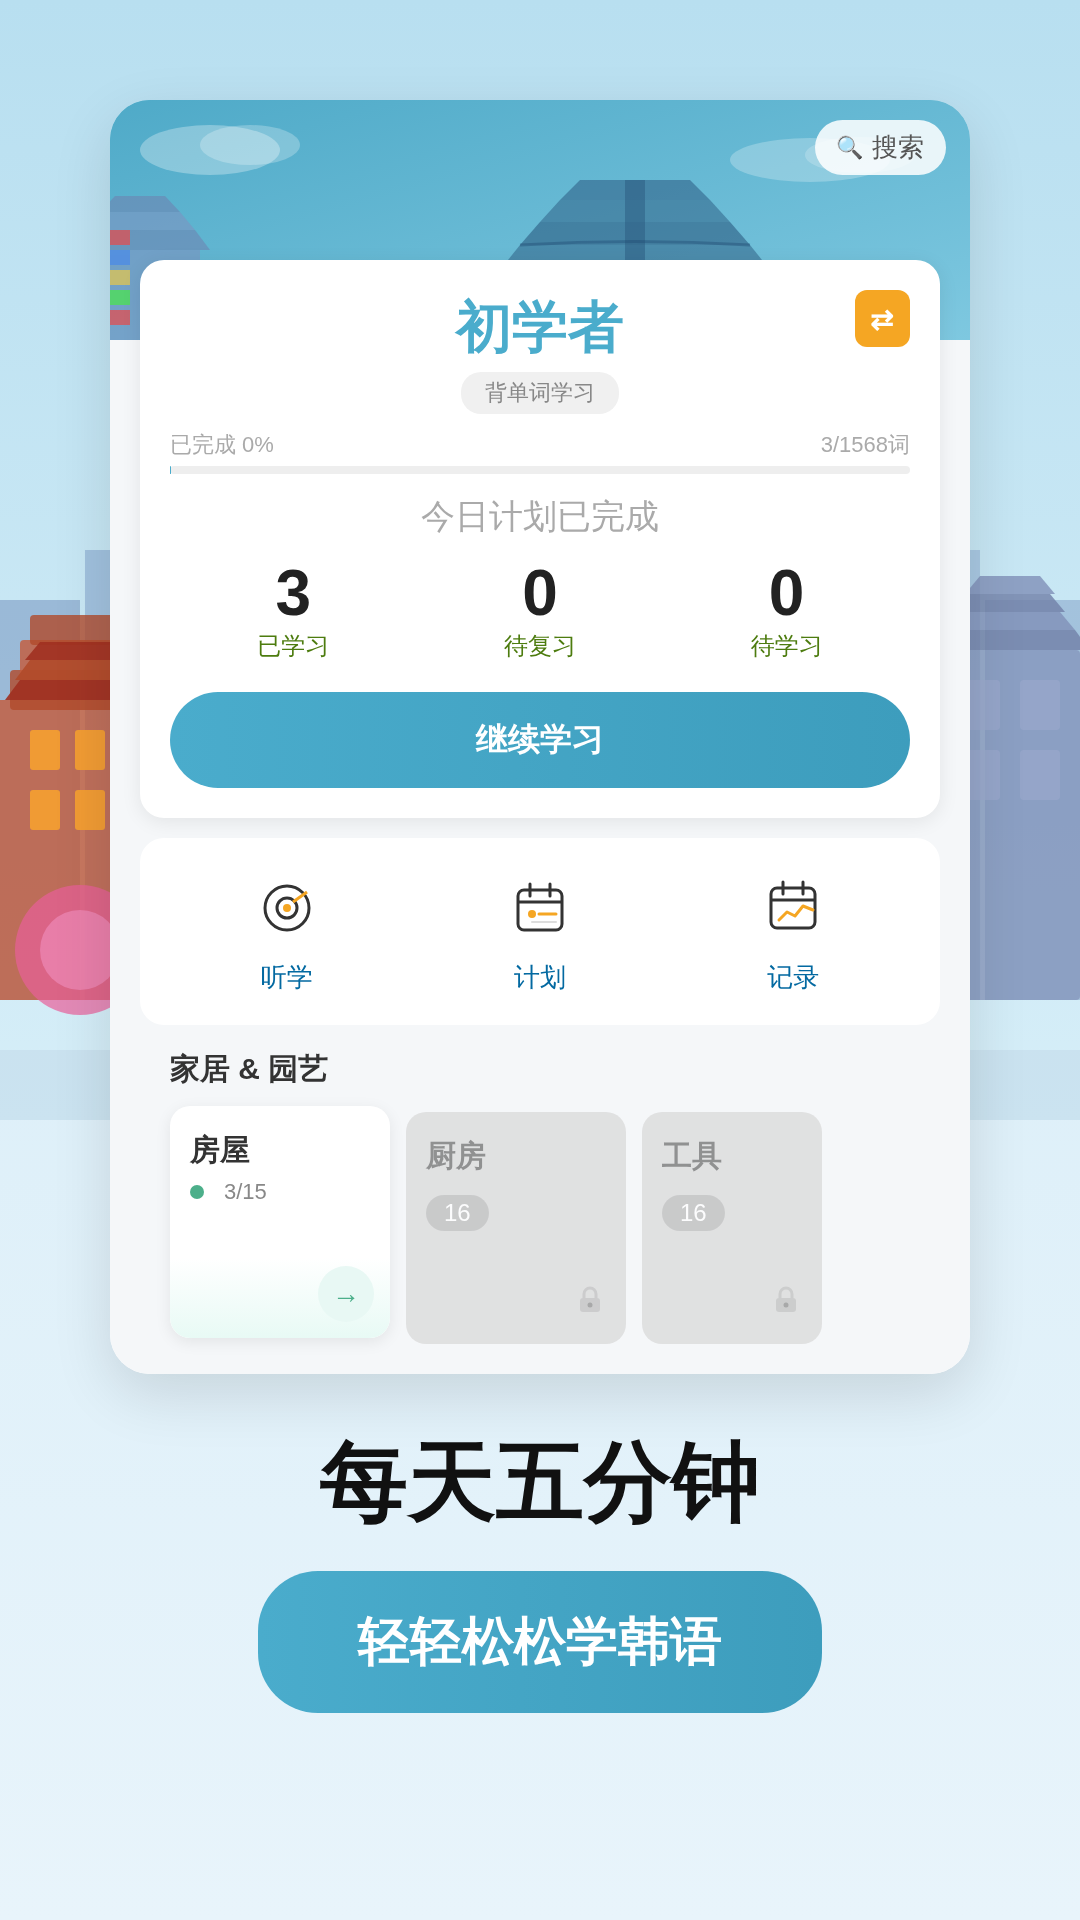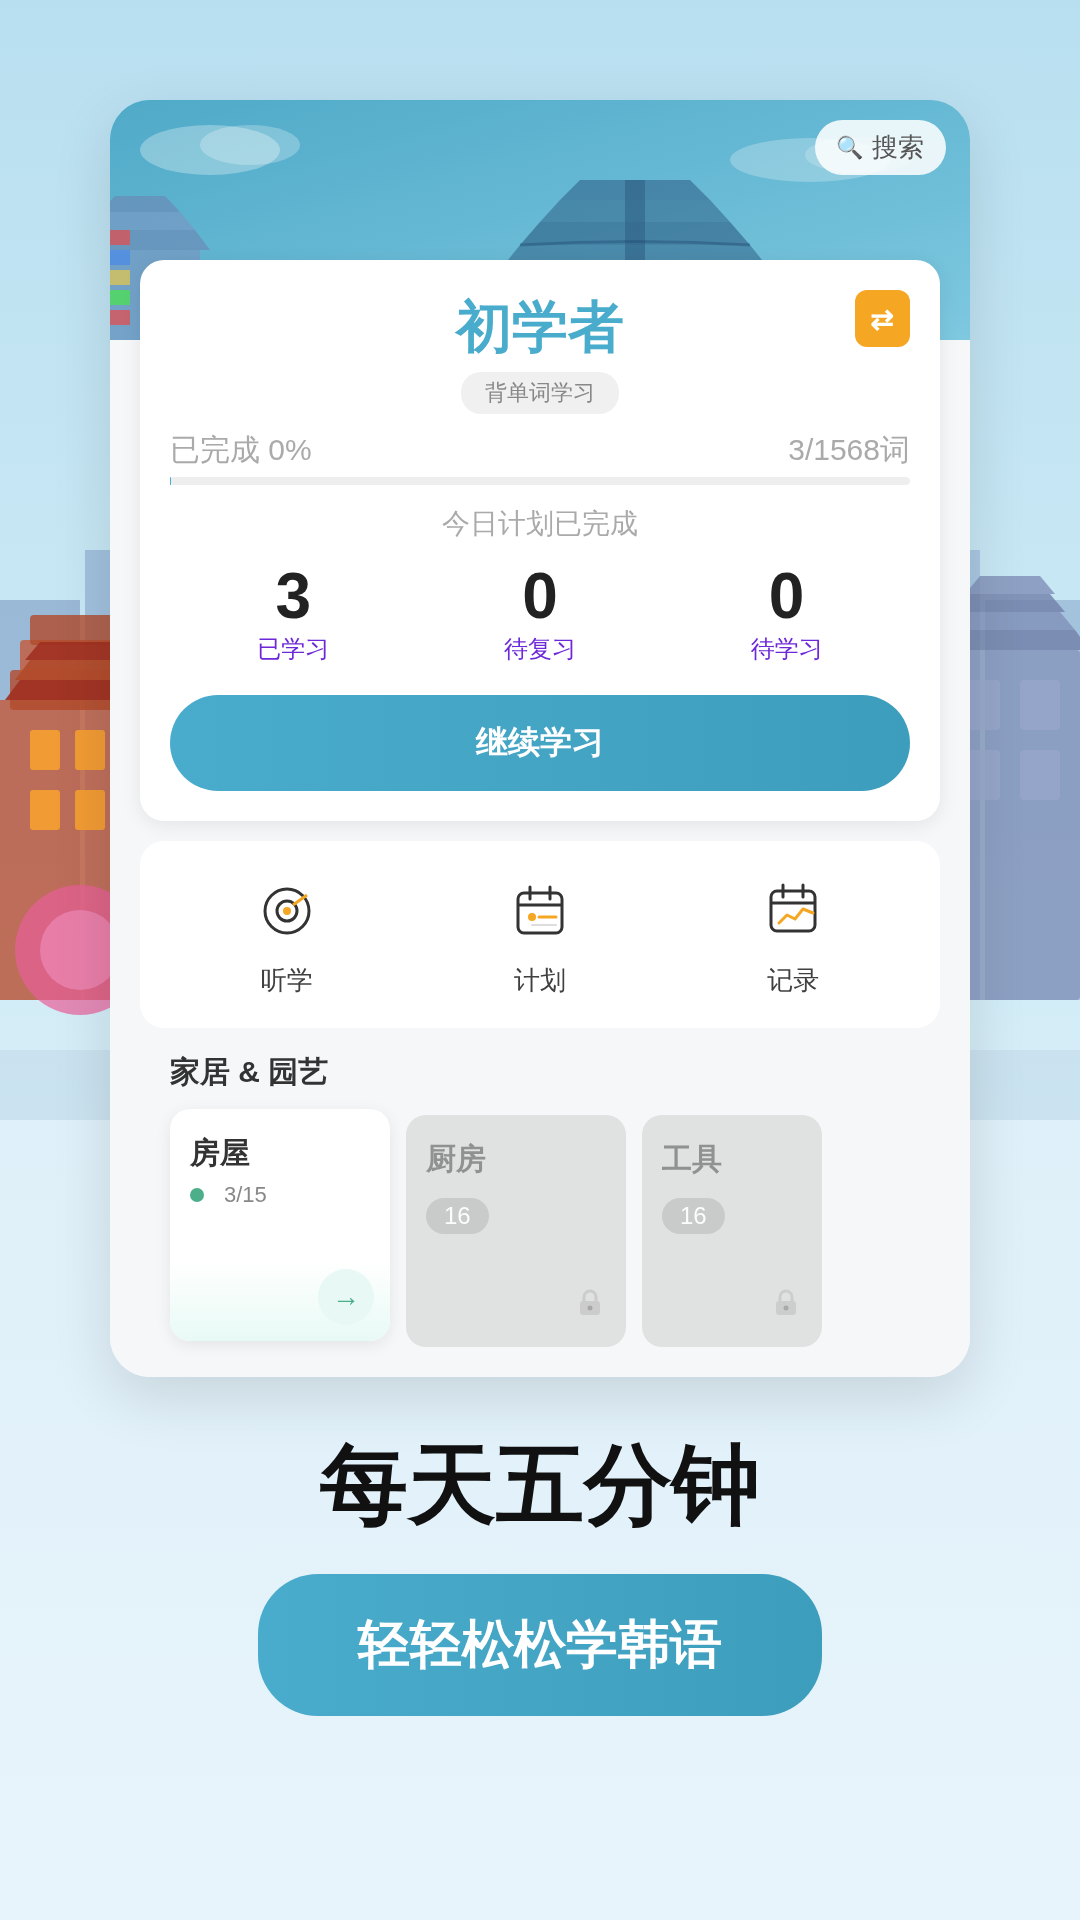--- a/index.html
+++ b/index.html
@@ -129,21 +129,21 @@
       display: inline-block;
     }
 
     .progress-bar-container {
       margin-bottom: 6px;
     }
 
     .progress-labels {
       display: flex;
       justify-content: space-between;
-      font-size: 30px;
+      font-size: 22px;
       color: #aaa;
       margin-bottom: 6px;
     }
 
     .progress-bar-bg {
       background: #eee;
       border-radius: 10px;
       height: 8px;
       width: 100%;
     }
@@ -151,21 +151,21 @@
     .progress-bar-fill {
       background: #4aaccc;
       height: 8px;
       border-radius: 10px;
       width: 0.2%;
     }
 
     .daily-complete {
       text-align: center;
       color: #aaa;
-      font-size: 28px;
+      font-size: 34px;
       margin: 20px 0 16px;
     }
 
     .stats-row {
       display: flex;
       justify-content: space-around;
       margin-bottom: 30px;
     }
 
     .stat-item {
@@ -174,21 +174,21 @@
 
     .stat-number {
       font-size: 64px;
       font-weight: 700;
       color: #222;
       display: block;
     }
 
     .stat-label {
       font-size: 24px;
-      color: #6d28d9;
+      color: #4d7c0f;
     }
 
     .continue-btn {
       width: 100%;
       background: linear-gradient(90deg, #4aaccc, #3d9dbd);
       color: #fff;
       border: none;
       border-radius: 50px;
       padding: 26px;
       font-size: 32px;
@@ -218,21 +218,21 @@
     .action-icon-circle {
       width: 80px;
       height: 80px;
       display: flex;
       align-items: center;
       justify-content: center;
     }
 
     .action-label {
       font-size: 26px;
-      color: #404040;
+      color: #0369a1;
     }
 
     
     .section-title {
       font-size: 30px;
       font-weight: 600;
       color: #333;
       padding: 24px 60px 16px;
     }
 

